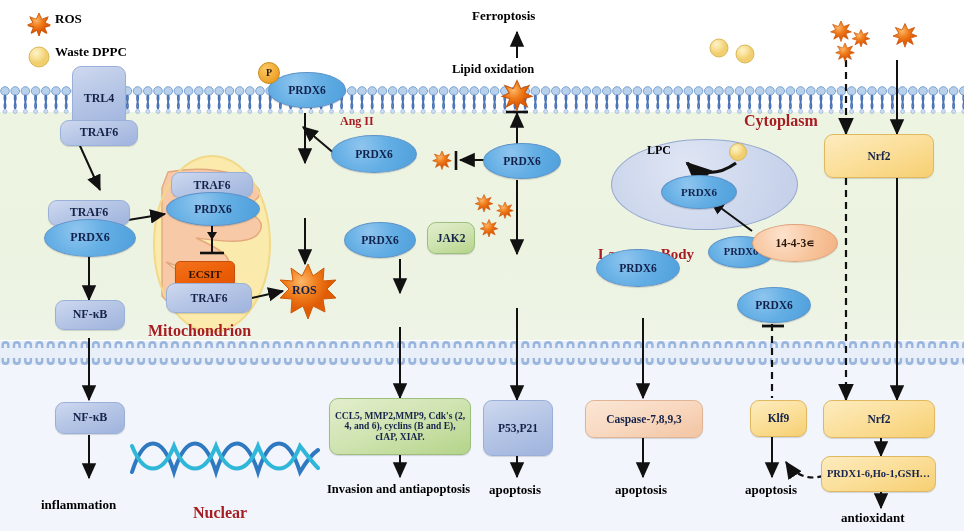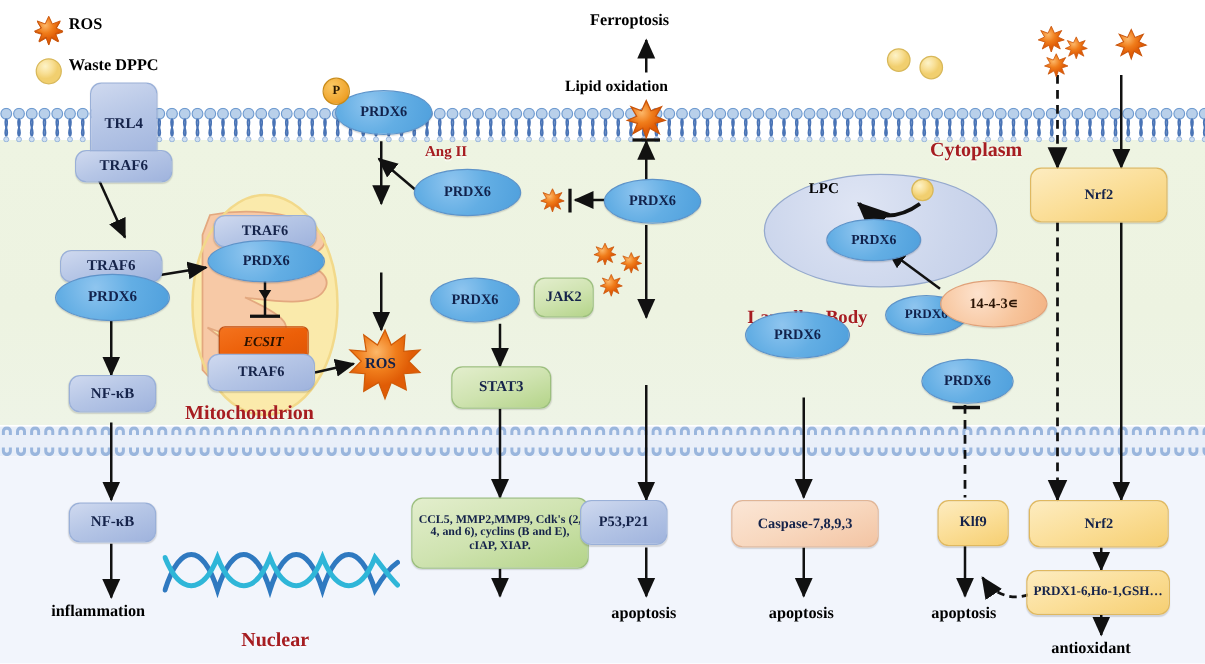--- a/index.html
+++ b/index.html
@@ -481,51 +481,51 @@
   </svg>
   <div class="legend-text" style="left:55px;top:11px;font-size:13px;">ROS</div>
   <div class="legend-text" style="left:55px;top:44px;font-size:13px;">Waste DPPC</div>
 
   <div class="node rrect" style="left:72px;top:66px;width:54px;height:65px;font-size:12px;">TRL4</div>
   <div class="node rrect" style="left:60px;top:120px;width:78px;height:26px;font-size:12px;">TRAF6</div>
   <div class="node rrect" style="left:48px;top:200px;width:82px;height:26px;font-size:12px;">TRAF6</div>
   <div class="node ellipse" style="left:44px;top:219px;width:92px;height:38px;font-size:12px;">PRDX6</div>
   <div class="node rrect" style="left:55px;top:300px;width:70px;height:30px;font-size:12px;">NF-κB</div>
   <div class="node rrect" style="left:55px;top:402px;width:70px;height:32px;font-size:12px;">NF-κB</div>
-  <div class="lbl" style="left:41px;top:481px;font-size:13px;">inflammation</div>
+  <div class="lbl" style="left:41px;top:497px;font-size:13px;">inflammation</div>
 
   <div class="node rrect" style="left:171px;top:172px;width:82px;height:26px;font-size:11.5px;">TRAF6</div>
   <div class="node ellipse" style="left:166px;top:192px;width:94px;height:34px;font-size:11.5px;">PRDX6</div>
-  <div class="node rrect-orange" style="left:175px;top:261px;width:72px;height:26px;font-size:11px;font-style:italic;">ECSIT</div>
+  <div class="node rrect-orange" style="left:175px;top:261px;width:60px;height:26px;font-size:11px;">ECSIT</div>
   <div class="node rrect" style="left:166px;top:283px;width:86px;height:30px;font-size:11.5px;">TRAF6</div>
   <div class="lbl-red" style="left:148px;top:322px;font-size:16px;">Mitochondrion</div>
 
   <svg style="position:absolute;left:278px;top:262px;" width="60" height="62">
     <path d="M30,2 L35,14 L46,6 L45,19 L58,18 L49,27 L58,36 L45,37 L47,50 L35,44 L30,57 L25,44 L13,51 L14,37 L2,36 L11,27 L2,18 L15,19 L13,6 L24,14 Z" fill="url(#rosg)" stroke="#cf5b08" stroke-width="1"></path>
   </svg>
   <div class="lbl" style="left:292px;top:283px;font-size:12px;color:#10204a;">ROS</div>
 
   <div class="node ellipse" style="left:268px;top:72px;width:78px;height:36px;font-size:11.5px;">PRDX6</div>
   <div class="node" style="left:258px;top:62px;width:22px;height:22px;border-radius:50%;
        background:radial-gradient(circle at 35% 30%,#fbc964,#efa22a 70%,#dd8f16);
        border:1px solid #c98b18;font-size:10px;color:#2a1800;">P</div>
 
   <div class="lbl-red" style="left:340px;top:114px;font-size:12px;">Ang II</div>
 
   <div class="node ellipse" style="left:331px;top:135px;width:86px;height:38px;font-size:11.5px;">PRDX6</div>
 
   <div class="node ellipse" style="left:344px;top:222px;width:72px;height:36px;font-size:11.5px;">PRDX6</div>
   <div class="node rrect-green" style="left:404px;top:222px;width:48px;height:32px;font-size:11.5px;margin-left:23px;">JAK2</div>
-  <div class="node rrect-green" style="left:361px;top:293px;width:80px;height:34px;font-size:12px;">STAT3</div>
   <div class="node rrect-green" style="left:329px;top:398px;width:142px;height:57px;font-size:9.5px;padding:2px 4px;">CCL5, MMP2,MMP9, Cdk's (2, 4, and 6), cyclins (B and E), cIAP, XIAP.</div>
+  <div class="lbl" style="left:327px;top:482px;font-size:12.5px;">Invasion and antiapoptosis</div>
 
   <div class="lbl" style="left:472px;top:8px;font-size:13px;">Ferroptosis</div>
   <div class="lbl" style="left:452px;top:62px;font-size:12.5px;">Lipid oxidation</div>
   <div class="node ellipse" style="left:483px;top:143px;width:78px;height:36px;font-size:11.5px;">PRDX6</div>
-  <div class="node rrect" style="left:464px;top:400px;width:70px;height:36px;font-size:11.5px;">P53,P21</div>
+  <div class="node rrect" style="left:483px;top:400px;width:70px;height:56px;font-size:11.5px;">P53,P21</div>
   <div class="lbl" style="left:489px;top:482px;font-size:13px;">apoptosis</div>
 
   <div class="lbl" style="left:647px;top:143px;font-size:12px;">LPC</div>
   <div class="node ellipse" style="left:661px;top:175px;width:76px;height:34px;font-size:11px;">PRDX6</div>
   <div class="lbl-red" style="left:598px;top:198px;font-size:15px;margin-top:48px;">Lamellar Body</div>
 
   <div class="node ellipse" style="left:708px;top:236px;width:66px;height:32px;font-size:10.5px;">PRDX6</div>
   <div class="node ellipse-peach" style="left:752px;top:224px;width:86px;height:38px;font-size:11.5px;">14-4-3∊</div>
 
   <div class="node ellipse" style="left:596px;top:249px;width:84px;height:38px;font-size:11.5px;">PRDX6</div>

